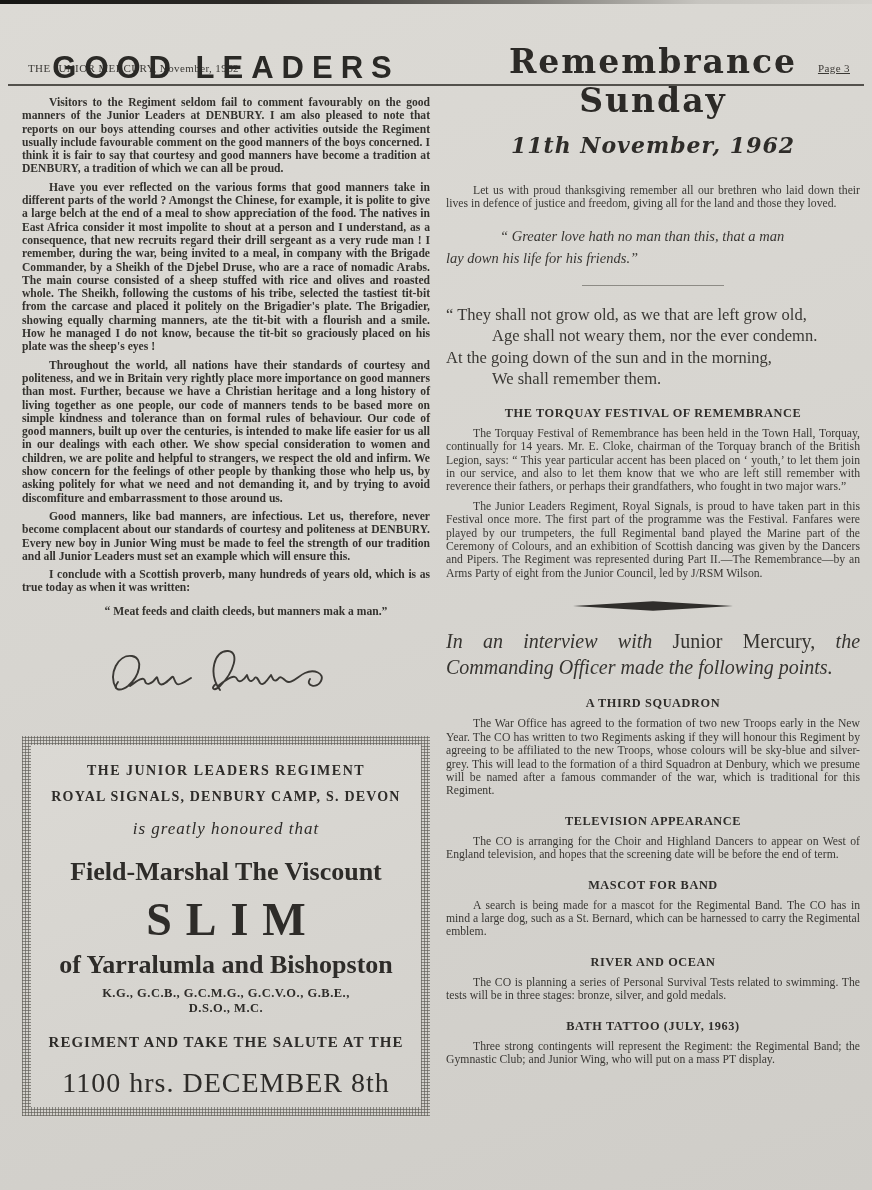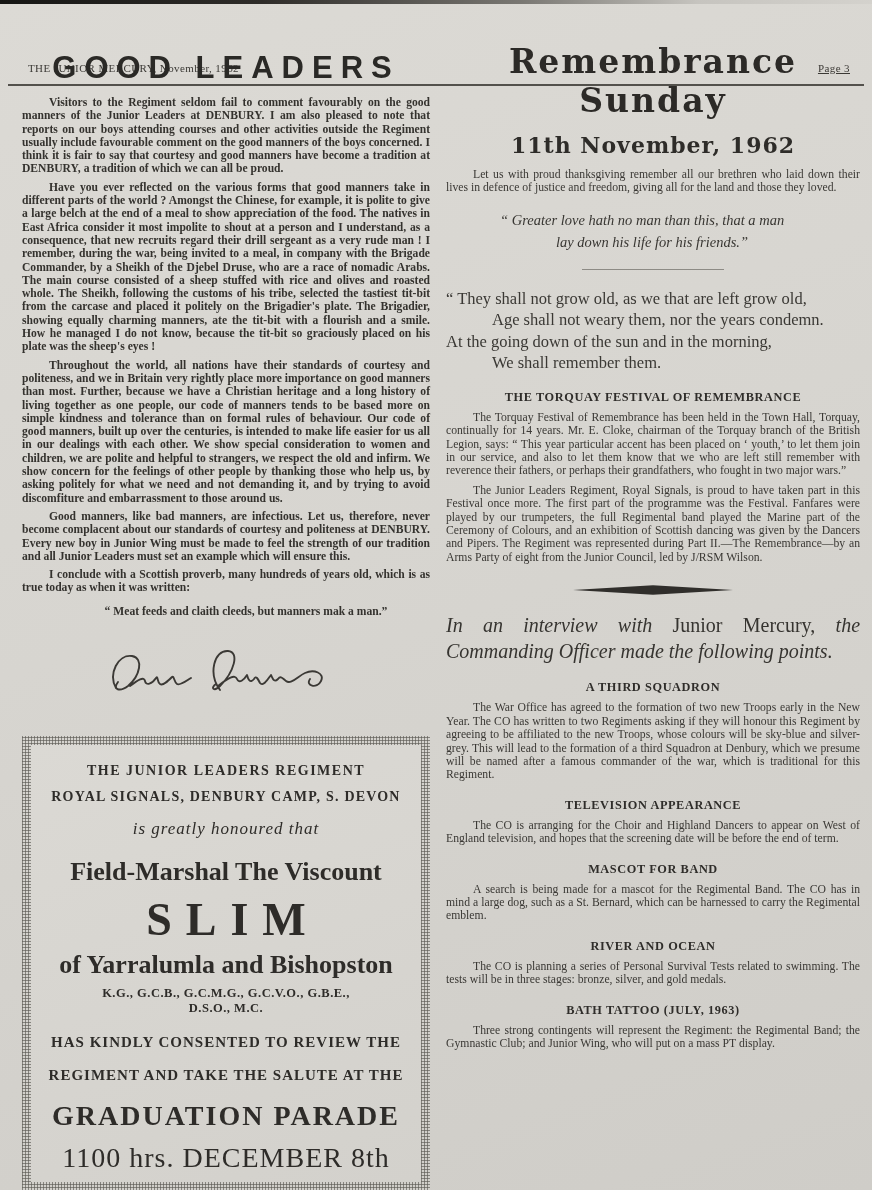--- a/index.html
+++ b/index.html
@@ -68,30 +68,30 @@
   .nb-dt{font-weight:normal;font-size:28px;letter-spacing:1px;margin:0;}
   
   .rs-title{
     font-family:"DejaVu Serif", serif;
     font-weight:bold;font-size:33px;letter-spacing:2px;
     text-align:center;color:#2c2a27;margin:0 0 12px;
   }
   .rs-sub{
     font-family:"DejaVu Serif", serif;
     font-weight:bold;font-size:22px;letter-spacing:1px;
-    text-align:center;color:#2e2c29;margin:0 0 10px;
+    text-align:center;color:#2e2c29;margin:0 0 26px;font-style:italic;
   }
   .r-body p{
     margin:0 0 6px;
     font-size:11.7px;line-height:13.4px;
     text-align:justify;text-indent:27px;color:#3a3834;
   }
   .quote{margin:14px 0 4px;font-style:italic;font-size:14.5px;line-height:22px;color:#383632;}
   .quote .l1{padding-left:54px;}
-  .quote .l2{text-align:center;padding-right:2px;}
+  .quote .l2{text-align:left;padding-right:2px;}
   .thin-rule{width:142px;border-top:1px solid #8d8b85;margin:16px auto 18px;}
   .ode{font-size:16.5px;line-height:21.5px;color:#3a3834;margin:0 0 10px;}
   .ode .ind{padding-left:46px;}
   .sec-head{
     font-weight:bold;font-size:12.3px;letter-spacing:.6px;
     text-align:center;color:#2f2d2a;margin:16px 0 6px;
   }
   .lens-divider{display:block;margin:20px auto 16px;}
   .iv-intro{
     font-style:italic;font-size:20px;line-height:26px;
@@ -135,23 +135,21 @@
     <div class="notice-box">
       <div class="notice-inner">
         <p class="nb-l1">THE JUNIOR LEADERS REGIMENT</p>
         <p class="nb-l2">ROYAL SIGNALS, DENBURY CAMP, S. DEVON</p>
         <p class="nb-hon">is greatly honoured that</p>
         <p class="nb-vis">Field-Marshal The Viscount</p>
         <p class="nb-slim">SLIM</p>
         <p class="nb-of">of Yarralumla and Bishopston</p>
         <p class="nb-hn1">K.G., G.C.B., G.C.M.G., G.C.V.O., G.B.E.,</p>
         <p class="nb-hn2">D.S.O., M.C.</p>
-        <p class="nb-c1">HAS KINDLY CONSENTED TO REVIEW THE</p>
         <p class="nb-c2">REGIMENT AND TAKE THE SALUTE AT THE</p>
-        <p class="nb-ev">GRADUATION PARADE</p>
         <p class="nb-dt">1100 hrs. DECEMBER 8th</p>
       </div>
     </div>
   </div>
 
   <div class="col-right">
     <h1 class="rs-title">Remembrance Sunday</h1>
     <h2 class="rs-sub">11th November, 1962</h2>
 
     <div class="r-body">
@@ -160,21 +158,21 @@
 
     <div class="quote">
       <div class="l1">“ Greater love hath no man than this, that a man</div>
       <div class="l2">lay down his life for his friends.”</div>
     </div>
 
     <div class="thin-rule"></div>
 
     <div class="ode">
       <div>“ They shall not grow old, as we that are left grow old,</div>
-      <div class="ind">Age shall not weary them, nor the years condemn.</div>
+      <div class="ind">Age shall not weary them, nor the ever condemn.</div>
       <div>At the going down of the sun and in the morning,</div>
       <div class="ind">We shall remember them.</div>
     </div>
 
     <h3 class="sec-head">THE TORQUAY FESTIVAL OF REMEMBRANCE</h3>
     <div class="r-body">
       <p>The Torquay Festival of Remembrance has been held in the Town Hall, Torquay, continually for 14 years.  Mr. E. Cloke, chairman of the Torquay branch of the British Legion, says: “ This year particular accent has been placed on ‘ youth,’ to let them join in our service, and also to let them know that we who are left still remember with reverence their fathers, or perhaps their grandfathers, who fought in two major wars.”</p>
       <p>The Junior Leaders Regiment, Royal Signals, is proud to have taken part in this Festival once more.  The first part of the programme was the Festival.  Fanfares were played by our trumpeters, the full Regimental band played the Marine part of the Ceremony of Colours, and an exhibition of Scottish dancing was given by the Dancers and Pipers.  The Regiment was represented during Part II.—The Remembrance—by an Arms Party of eight from the Junior Council, led by J/RSM Wilson.</p>
     </div>
 

